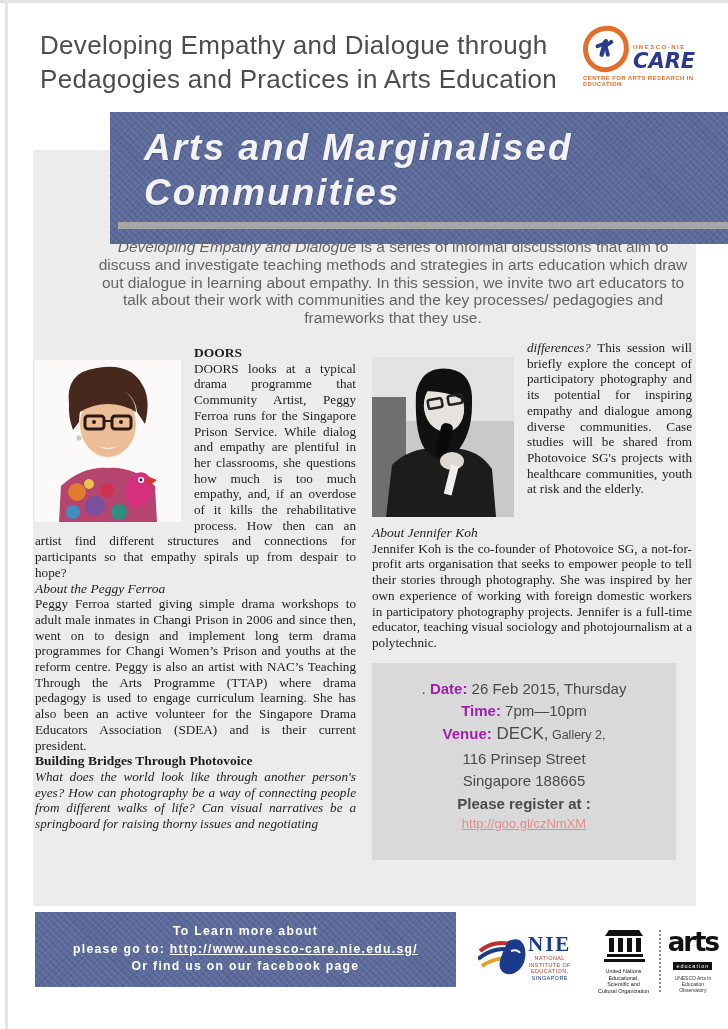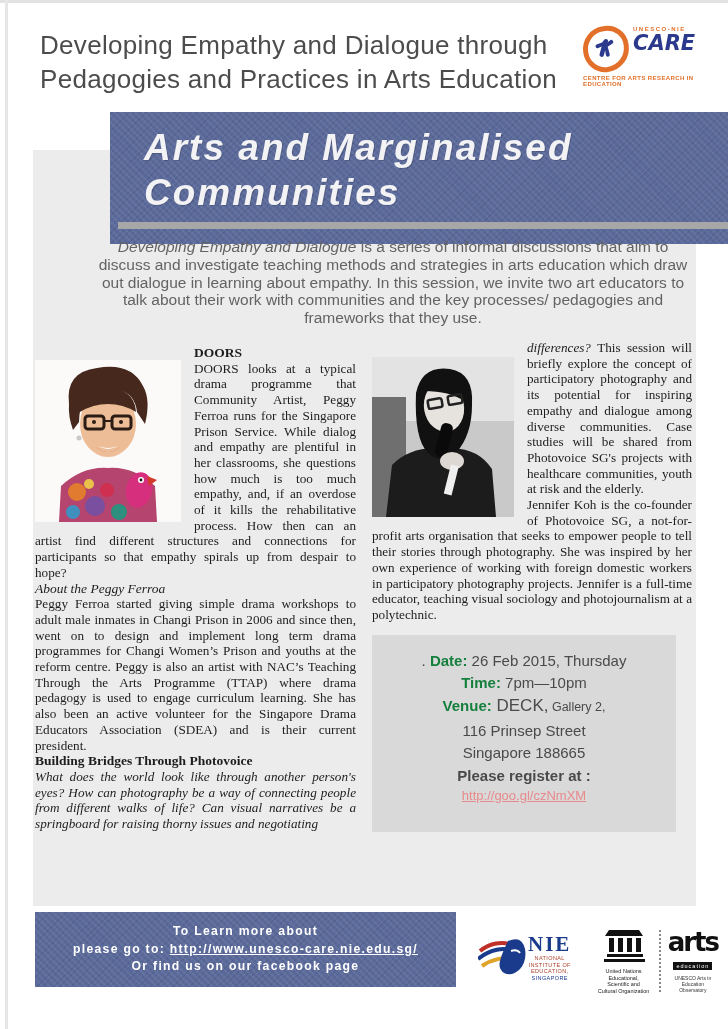--- a/index.html
+++ b/index.html
@@ -7,21 +7,21 @@
        font-family:"Liberation Sans",sans-serif;}
   .abs{position:absolute;}
   .edge-top{left:0;top:0;width:728px;height:3px;background:#e2e2e2;}
   .edge-left{left:5px;top:0;width:3px;height:1029px;background:#e6e6e6;}
 
   .header-title{left:40px;top:28px;width:540px;font-size:26px;line-height:34px;color:#4c4c4c;
        letter-spacing:.3px;white-space:pre-line;}
 
   
   .care-logo{left:583px;top:26px;width:142px;}
-  .care-row{display:flex;align-items:flex-start;}
+  .care-row{display:flex;align-items:flex-end;}
   .care-circle{width:46px;height:46px;border:5px solid #e2702a;border-radius:50% 46% 52% 48%;
        box-sizing:border-box;display:flex;align-items:center;justify-content:center;background:#fff;
        transform:rotate(-8deg);}
   .care-texts{margin-left:4px;}
   .care-org{font-size:6px;letter-spacing:1.5px;color:#e2702a;font-weight:bold;}
   .care-acronym{font-size:21px;font-weight:bold;font-style:italic;color:#2b3a8c;
        font-family:"DejaVu Sans",sans-serif;line-height:22px;}
   .care-tagline{font-size:6px;letter-spacing:.4px;color:#e2702a;font-weight:bold;margin-top:3px;}
 
   .gray-block{left:33px;top:150px;width:663px;height:756px;background:#ececec;}
@@ -46,21 +46,21 @@
   .photo.jen{width:142px;height:160px;margin:17px 13px 8px 0;}
   .photo svg{display:block;width:100%;height:100%;}
   .h-bold{font-weight:bold;font-size:13.5px;margin:0;}
   .h-italic{font-style:italic;font-size:13.5px;margin:18px 0 2px 0;clear:left;}
   .col p{margin:0;}
   .mt{margin-top:18px;}
 
   .details-box{margin-top:12px;width:280px;height:165px;padding:18px 12px 14px;background:#d9d9d9;
        text-align:center;font-family:"Liberation Sans",sans-serif;color:#4a4a4a;}
   .dl{font-size:15px;margin-bottom:7px;}
-  .dl b{color:#15803d;}
+  .dl b{color:#a21caf;}
   .deck{font-size:17px;}
   .sm{font-size:12.5px;}
   .reg-label{font-weight:bold;font-size:15px;}
   .reg-link{display:inline-block;margin-top:4px;font-size:13px;color:#e8898b;
        text-decoration:underline;cursor:pointer;}
 
   .footer-box{left:35px;top:912px;width:421px;height:64px;padding-top:11px;text-align:center;
        color:#ffffff;font-weight:bold;font-size:12.2px;line-height:17.5px;letter-spacing:1.3px;}
   .footer-url{text-decoration:underline;color:#ffffff;cursor:pointer;}
 
@@ -165,20 +165,21 @@
         <ellipse cx="72" cy="50" rx="20" ry="25" fill="#e6e2de" transform="rotate(-10 72 50)"></ellipse>
         <path d="M52 34 Q60 18 80 24 Q94 28 92 44 Q78 34 52 34 Z" fill="#111111"></path>
         <rect x="56" y="42" width="14" height="9" rx="2" fill="none" stroke="#222" stroke-width="2.5" transform="rotate(-10 63 46)"></rect>
         <rect x="76" y="38" width="14" height="9" rx="2" fill="none" stroke="#222" stroke-width="2.5" transform="rotate(-10 83 42)"></rect>
         <rect x="66" y="66" width="12" height="34" rx="5" fill="#0a0a0a" transform="rotate(14 72 83)"></rect>
         <ellipse cx="80" cy="104" rx="12" ry="9" fill="#ddd8d2"></ellipse>
         <rect x="76" y="108" width="8" height="30" fill="#efefef" transform="rotate(14 80 120)"></rect>
       </svg>
     </div>
     <p><span class="it">differences?</span><span> This session will briefly explore the concept of participatory photography and its potential for inspiring empathy and dialogue among diverse communities. Case studies will be shared from Photovoice SG's projects with healthcare communities, youth at risk and the elderly.</span></p>
+    <p class="h-italic">About Jennifer Koh</p>
     <p>Jennifer Koh is the co-founder of Photovoice SG, a not-for-profit arts organisation that seeks to empower people to tell their stories through photography. She was inspired by her own experience of working with foreign domestic workers in participatory photography projects. Jennifer is a full-time educator, teaching visual sociology and photojournalism at a polytechnic.</p>
 
     <div class="details-box">
       <div class="dl"><span>. </span><b>Date:</b><span> 26 Feb 2015, Thursday</span></div>
       <div class="dl"><b>Time:</b><span> 7pm—10pm</span></div>
       <div class="dl"><b>Venue:</b><span class="deck"> DECK,</span><span class="sm"> Gallery 2,</span></div>
       <div class="dl">116 Prinsep Street</div>
       <div class="dl">Singapore 188665</div>
       <div class="reg-label">Please register at :</div>
       <a class="reg-link">http://goo.gl/czNmXM</a>

